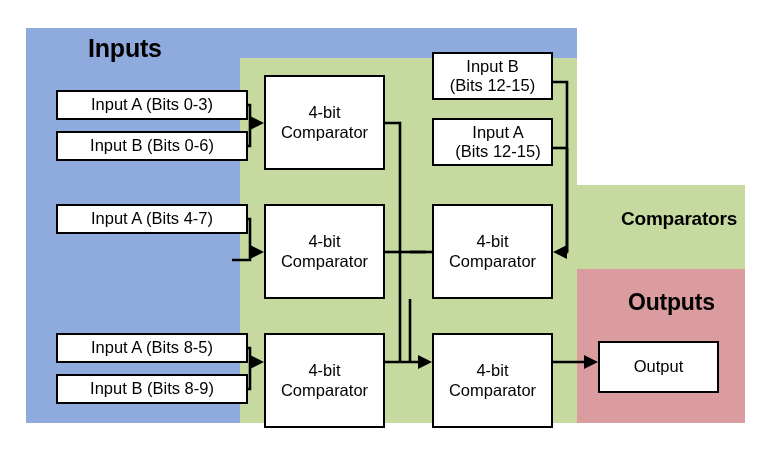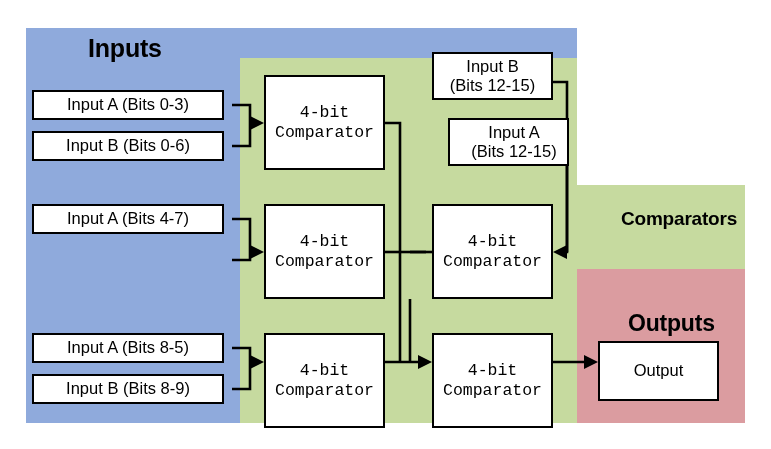--- a/index.html
+++ b/index.html
@@ -26,72 +26,71 @@
   
   .region-title{
     position:absolute;
     font-weight:bold;
     color:#000000;
     white-space:nowrap;
     letter-spacing:-0.2px;
   }
   .title-inputs      {left:88px;  top:34px;  font-size:25px;}
   .title-comparators {left:621px; top:208px; font-size:19px;}
-  .title-outputs     {left:628px; top:289px; font-size:23px;margin-top:21px;}
+  .title-outputs     {left:628px; top:289px; font-size:23px;}
 
   
   .box{
     position:absolute;
     background:#ffffff;
     border:2.6px solid #000000;
     box-sizing:border-box;
     display:flex;
     align-items:center;
     justify-content:center;
     text-align:right;
     color:#000000;
     line-height:1.16;
   }
   .box-input{
     height:30px;
     font-size:16.5px;
   }
-  .box-input-left{ left:32px; width:192px; }
+  .box-input-left{ left:56px; width:192px; }
   .box-input-wide{
     width:121px;
     height:48px;
     font-size:16.5px;
     flex-direction:column;
   }
   .box-comp{
     width:121px;
     height:95px;
     font-size:16.5px;
     flex-direction:column;
-    font-family:Liberation Mono, monospace;
   }
   .box-output{
     left:598px;
     top:341px;
     width:121px;
-    height:60px;
+    height:52px;
     font-size:16.5px;
   }
   .box-line{display:block;}
 
   
   .ia03  {top:90px;}
   .ib03  {top:131px;}
   .ia47  {top:204px;}
   .ib47  {top:245px;}
   .ia811 {top:333px;}
   .ib811 {top:374px;}
 
   .ib1215{left:432px; top:52px;}
-  .ia1215{left:448px; top:118px;padding-left:11px;}
+  .ia1215{left:432px; top:118px;padding-left:11px;}
 
   
   .c1{left:264px; top:75px;}
   .c2{left:264px; top:204px;}
   .c3{left:264px; top:333px;}
   .c4{left:432px; top:204px;}
   .c5{left:432px; top:333px;}
 
   
   .wire-svg{

